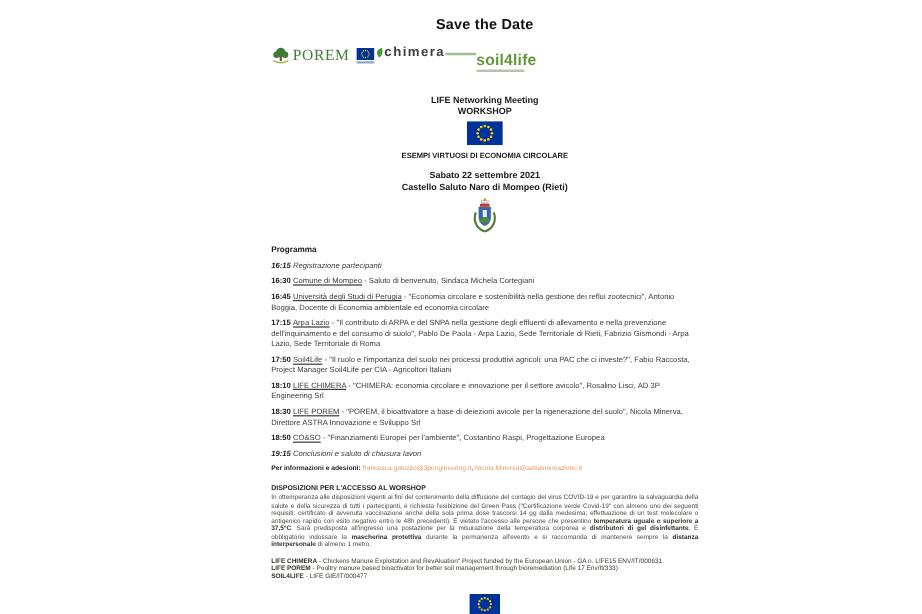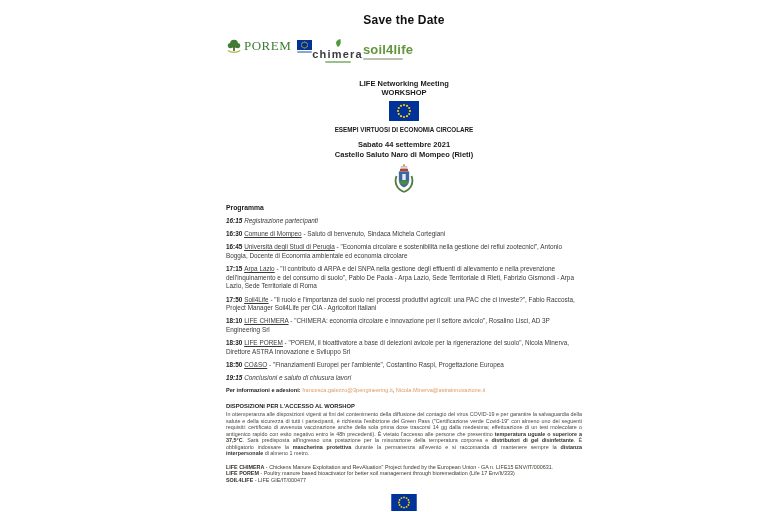--- a/index.html
+++ b/index.html
@@ -18,21 +18,21 @@
 
   .logos { display:flex; align-items:flex-start; margin-top:10px; height:34px; }
   .logo-porem { display:flex; align-items:center; gap:2px; }
   .porem-tree { margin-top:2px; }
   .porem-text { font-family:"Liberation Serif", serif; font-size:13px; color:#3f7d36; letter-spacing:.5px; }
   .porem-flag { display:flex; flex-direction:column; align-items:center; gap:1px; margin-left:4px; margin-top:2px; }
   .microbar { height:2px; border-radius:1px; }
   .microbar.blue  { width:15px; background:#8aa6c8; }
   .microbar.green { width:26px; background:#9bc18a; margin-top:1px; }
   .microbar.gray  { width:40px; background:#b9c2ae; margin-top:1px; }
-  .logo-chimera { display:flex; flex-direction:column; align-items:center; margin-top:1px; }
+  .logo-chimera { display:flex; align-items:center; margin-top:1px; }
   .chimera-text { font-weight:bold; font-size:11px; letter-spacing:1.2px; color:#3c3c3c; }
   .logo-soil { display:flex; flex-direction:column; align-items:flex-start; margin-top:5px; }
   .soil-text { font-weight:bold; font-size:13px; color:#61973c; letter-spacing:.2px; }
 
   .workshop { margin-top:8px; font-size:7.5px; font-weight:bold; line-height:9px; color:#1a1a1a; }
   .flag-mid { margin-top:4px; }
   .title1 { margin-top:9px; font-size:7.5px; font-weight:bold; color:#1a1a1a; }
   .title2 { margin-top:1px; font-size:6.3px; font-weight:bold; color:#1a1a1a; }
   .dateblock { margin-top:7px; font-size:7.5px; font-weight:bold; line-height:9.5px; color:#1a1a1a; }
   .crest-wrap { margin-top:5px; height:30px; }
@@ -128,21 +128,21 @@
 
     <div class="flag-mid center">
       <svg class="inline-svg" width="30" height="20" viewBox="0 0 30 20">
           <use href="#euflag"></use>
         </svg>
     </div>
 
     <div class="title2 center">ESEMPI VIRTUOSI DI ECONOMIA CIRCOLARE</div>
 
     <div class="dateblock center">
-      <div>Sabato 44 settembre 2021</div>
+      <div>Sabato 22 settembre 2021</div>
       <div>Castello Saluto Naro di Mompeo (Rieti)</div>
     </div>
 
     <div class="crest-wrap center">
       <svg class="inline-svg" width="22" height="30" viewBox="0 0 22 30">
         <path d="M3.5,12 C1,19 4,25.5 11,28" stroke="#4e7d3a" fill="none" stroke-width="1.8"></path>
         <path d="M18.5,12 C21,19 18,25.5 11,28" stroke="#4e7d3a" fill="none" stroke-width="1.8"></path>
         <rect x="8" y="2.2" width="6" height="2.6" fill="#d9d9d9" stroke="#999" stroke-width="0.3"></rect>
         <rect x="7" y="4.8" width="8" height="2.6" fill="#c23b2e"></rect>
         <path d="M6,7.4 h10 v8.5 c0,4 -2,6.2 -5,7.3 c-3,-1.1 -5,-3.3 -5,-7.3 z" fill="#3566a8" stroke="#777" stroke-width="0.4"></path>

